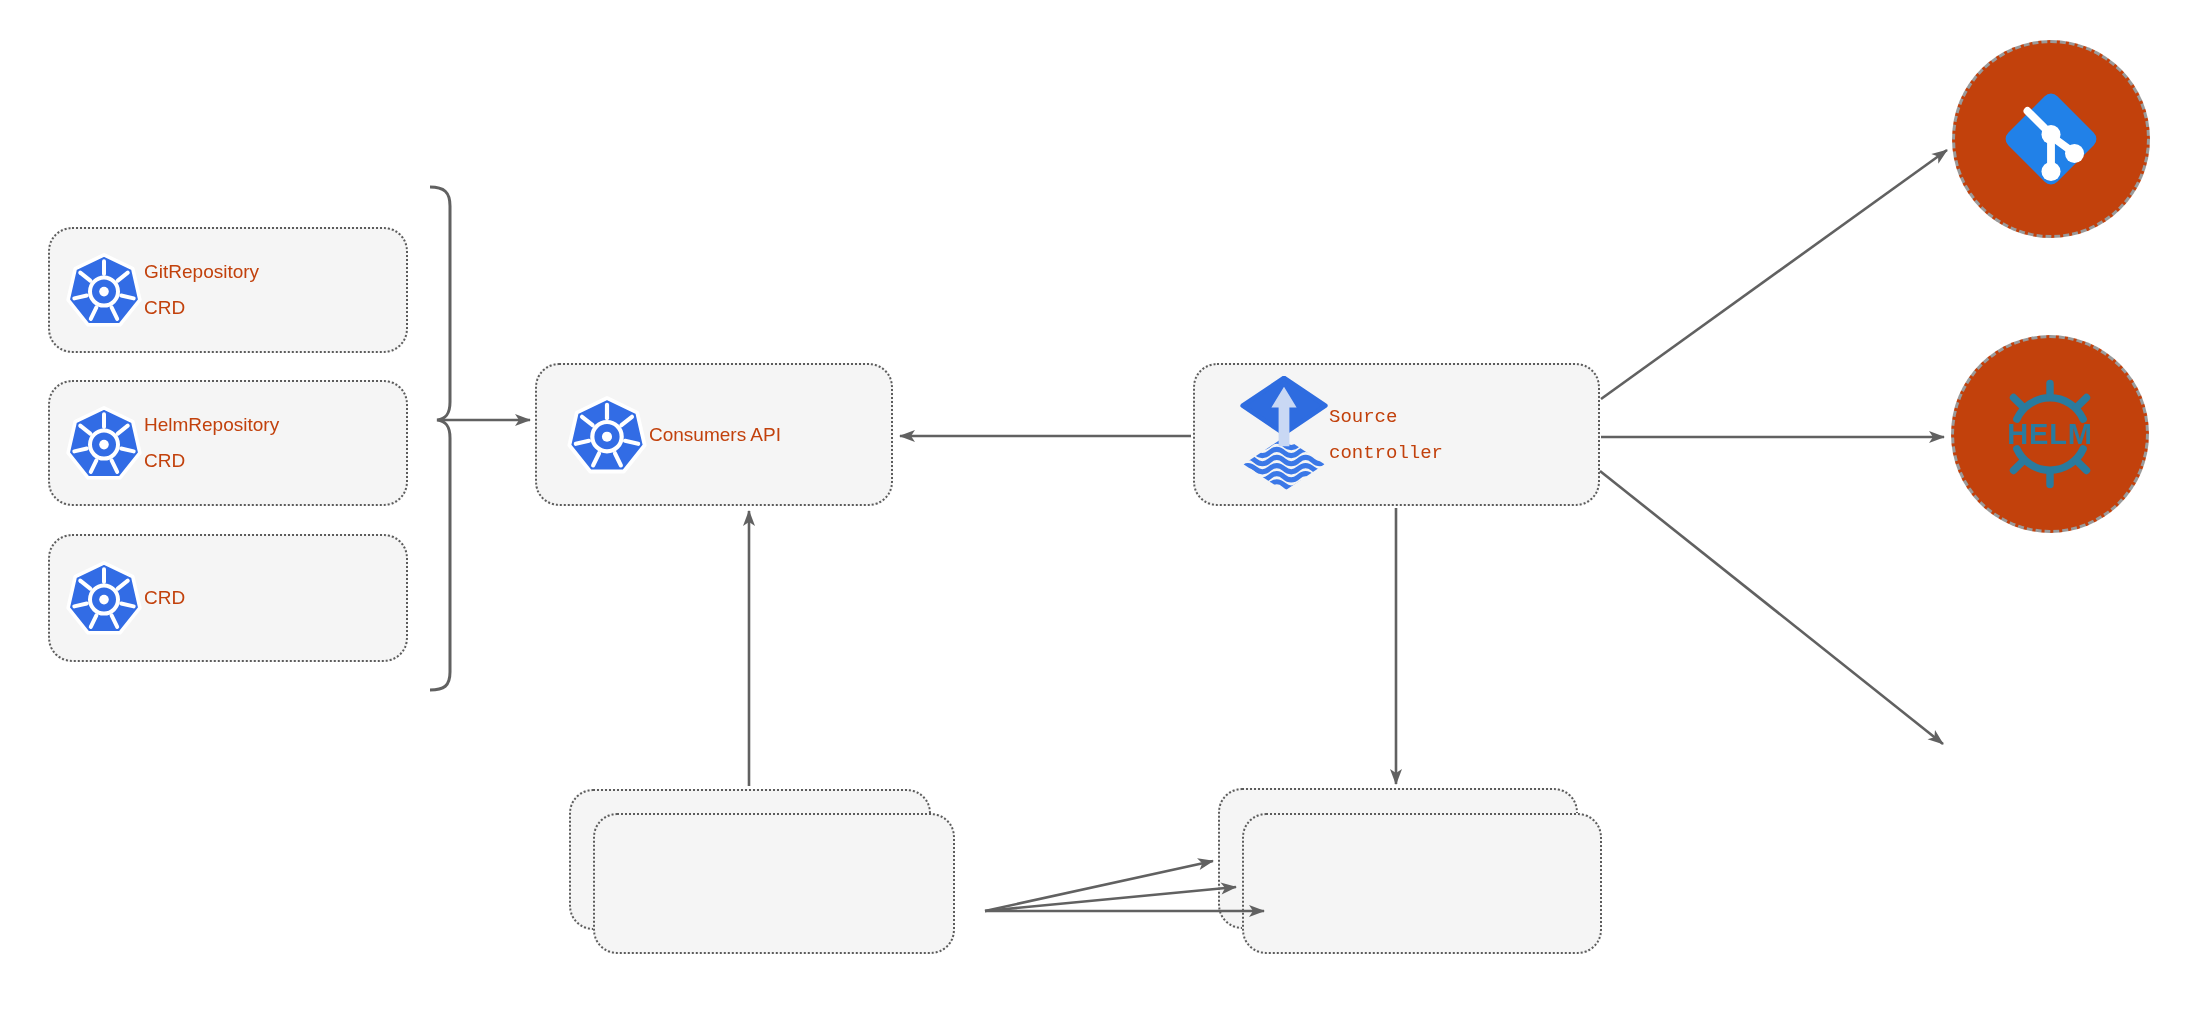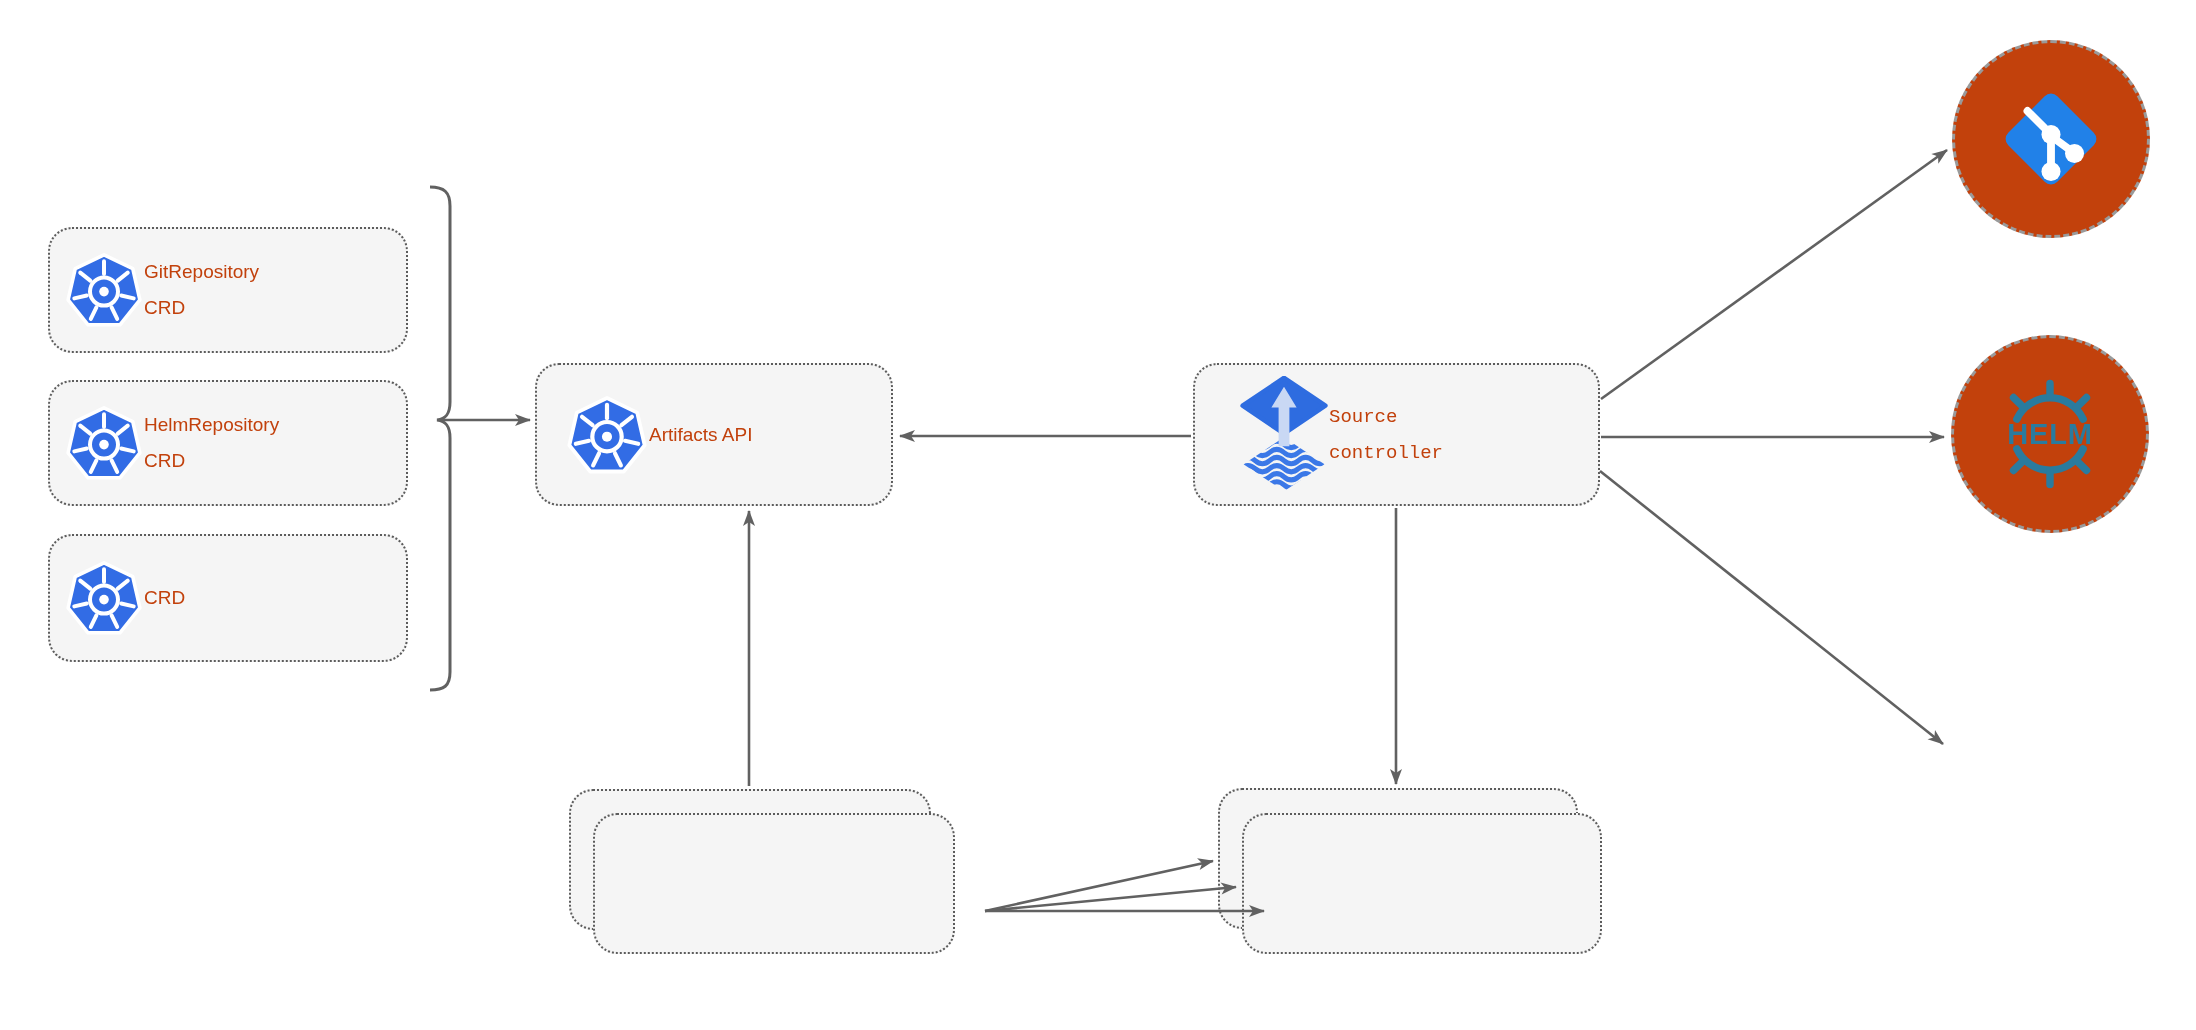--- a/index.html
+++ b/index.html
@@ -123,21 +123,21 @@
     </span>
   </div>
 
   <div class="node" style="left:535px;top:363px;width:358px;height:143px;">
     <span class="icon" style="width:84px;height:84px;margin-left:28px;">
       <svg width="84" height="84">
           <use href="#sym-k8s"></use>
         </svg>
     </span>
     <span class="label">
-      <span>Artifacts API</span>
+      <span>Consumers API</span>
     </span>
   </div>
 
   <div class="node" style="left:1193px;top:363px;width:407px;height:143px;font-family:Liberation Mono, monospace;">
     <span class="icon" style="width:90px;height:117px;margin-left:44px;">
       <svg width="90" height="117" viewBox="0 0 100 130">
           <use href="#sym-flux"></use>
         </svg>
     </span>
     <span class="label">

